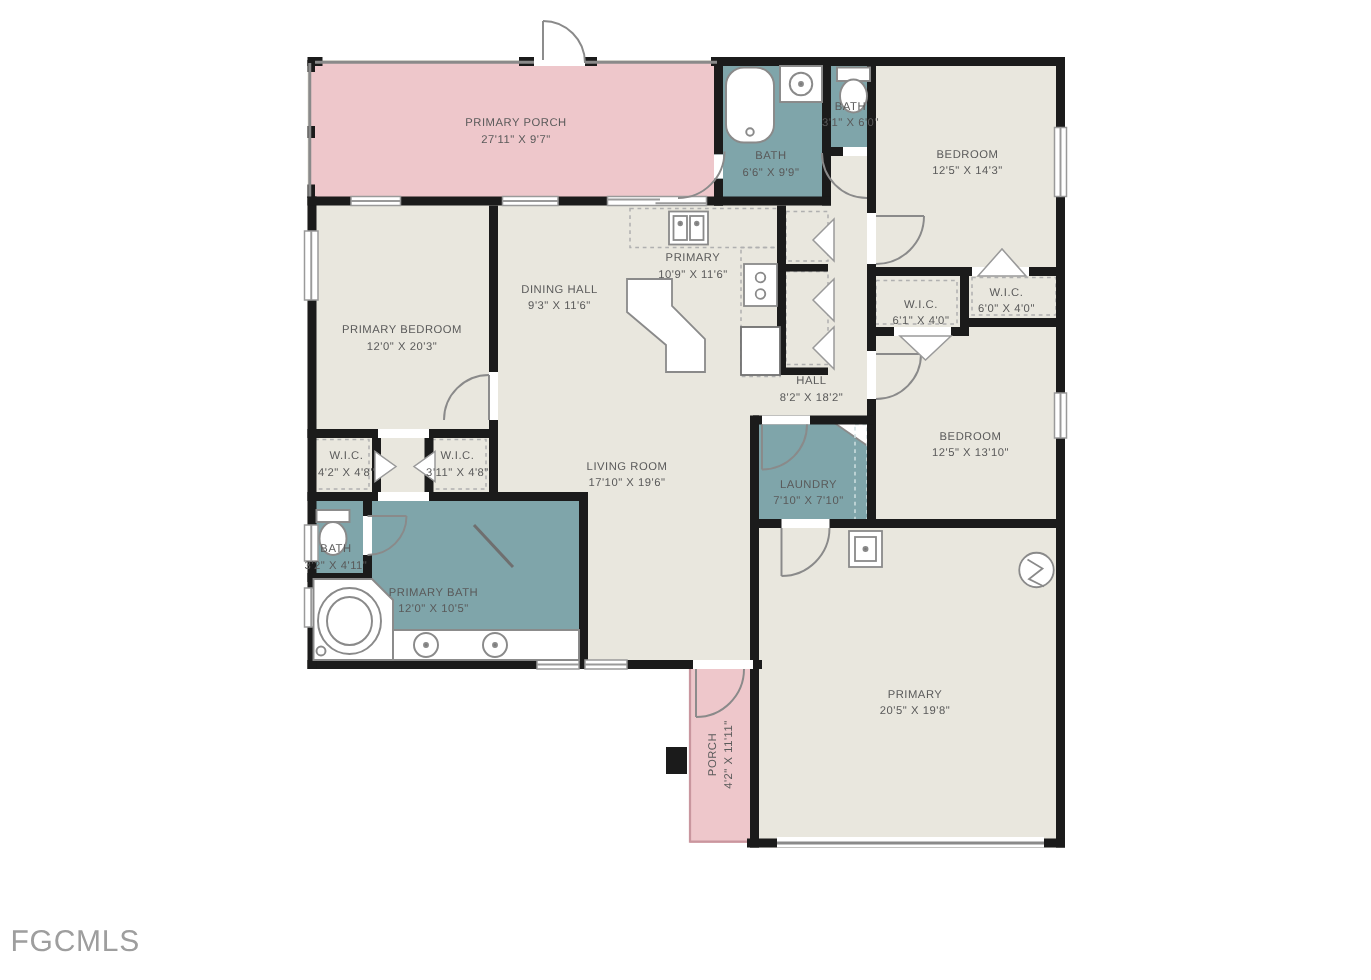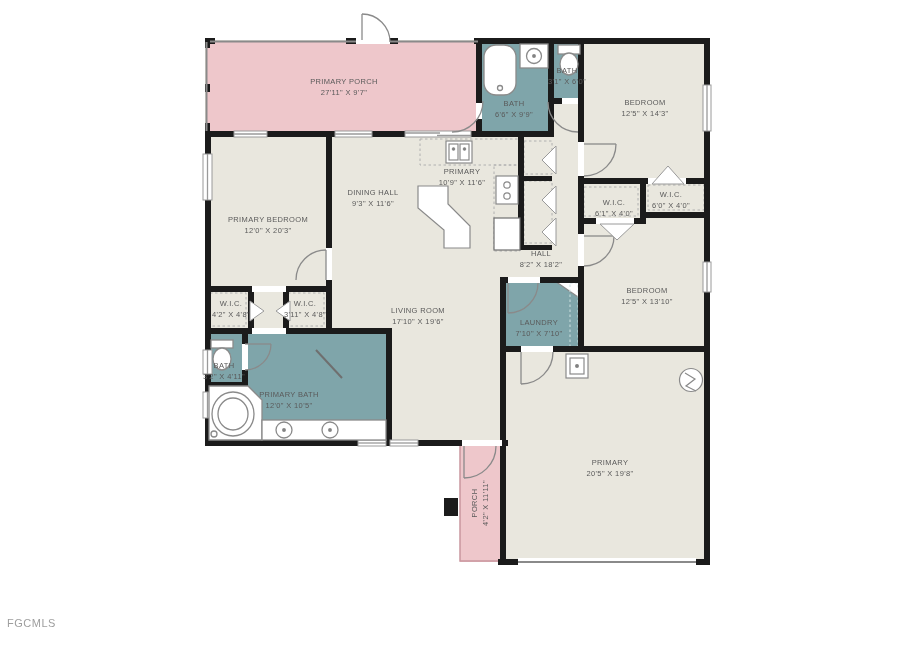--- a/index.html
+++ b/index.html
@@ -4,21 +4,21 @@
 <style>
   html,body{margin:0;padding:0;background:#fff;}
   .stage{position:relative;width:914px;height:653px;background:#ffffff;overflow:hidden;
          font-family:"Liberation Sans",sans-serif;}
   .plan-svg{position:absolute;left:0;top:0;}
   .lbl{position:absolute;transform:translate(-50%,-50%);text-align:center;
        font-size:7.5px;line-height:11px;letter-spacing:.35px;color:#5a5a5a;
        white-space:nowrap;z-index:5;}
   .lbl span{display:block;}
   .lbl.rot{transform:translate(-50%,-50%) rotate(-90deg);}
-  .watermark{position:absolute;left:7px;top:617px;font-size:11px;letter-spacing:.5px;
+  .watermark{position:absolute;left:7px;top:617px;font-size:20px;letter-spacing:.5px;
              color:#9e9e9e;z-index:6;}
 </style>
 </head>
 <body>
 
 <div class="stage">
 
 <svg class="plan-svg" width="914" height="653" viewBox="0 0 914 653">
 
   <g>

